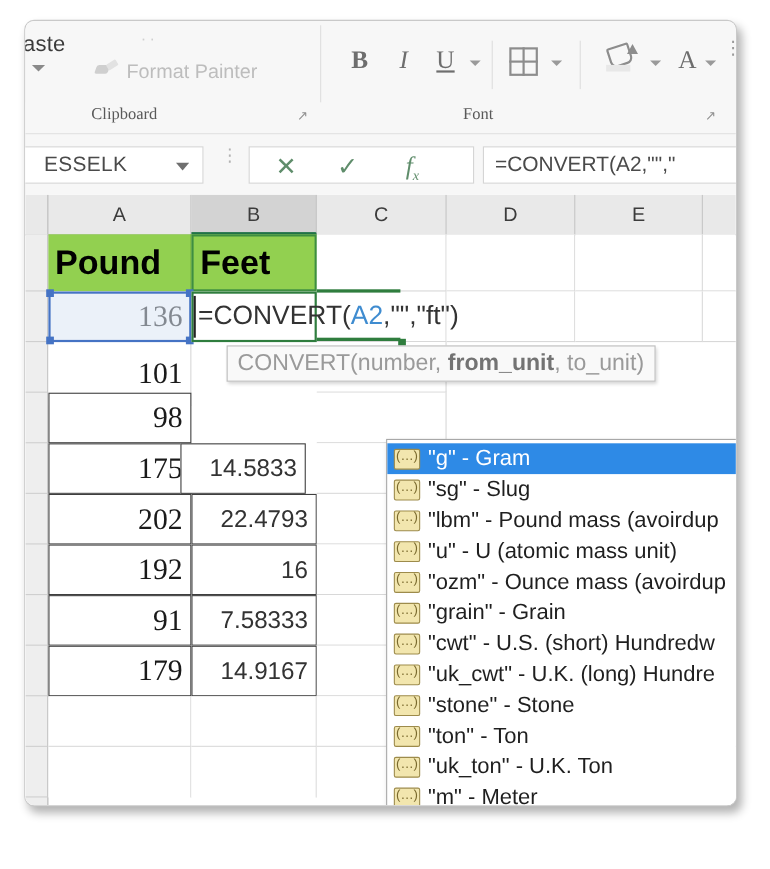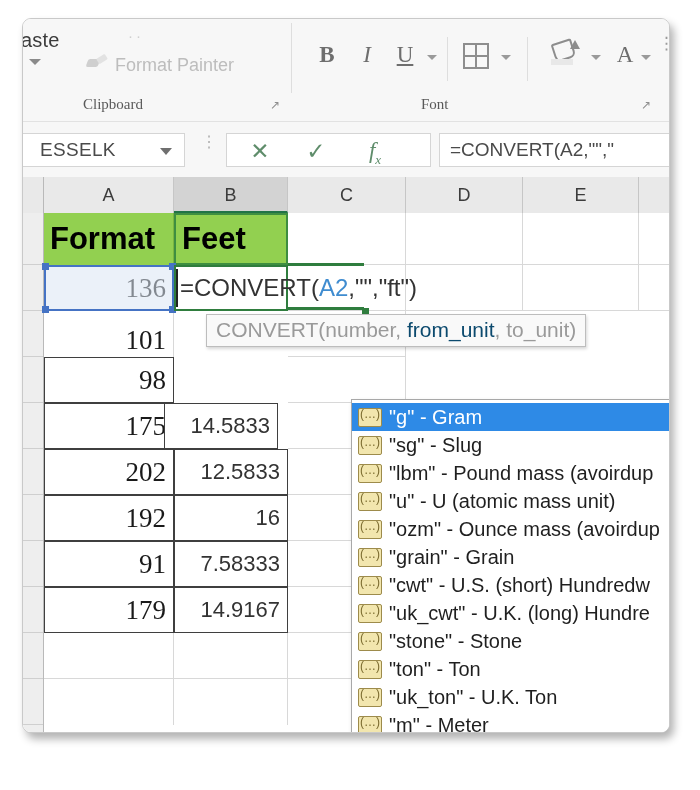--- a/index.html
+++ b/index.html
@@ -253,21 +253,21 @@
   #fn-tooltip{
     position:absolute;
     background:#f9f9f9;
     border:1px solid #bdbdbd;
     box-shadow:1px 2px 3px rgba(0,0,0,0.16);
     padding:3px 9px 4px 9px;
     font-size:21px;color:#9a9a9a;
     white-space:nowrap;
     font-family:"Liberation Sans", sans-serif;
   }
-  #fn-tooltip b{color:#0c4a6e;font-weight:normal;}
+  #fn-tooltip b{color:#737373;font-weight:bold;}
 
   
   #unit-list{
     position:absolute;
     background:#ffffff;
     border:1px solid #a8a8a8;
     box-shadow:2px 3px 5px rgba(0,0,0,0.20);
     padding:3px 0 3px 0;
     overflow:hidden;
   }
@@ -391,21 +391,21 @@
       <div class="rh" style="top:190px;height:46px;"></div>
       <div class="rh" style="top:236px;height:46px;"></div>
       <div class="rh" style="top:282px;height:46px;"></div>
       <div class="rh" style="top:328px;height:46px;"></div>
       <div class="rh" style="top:374px;height:46px;"></div>
       <div class="rh" style="top:420px;height:46px;"></div>
       <div class="rh" style="top:466px;height:46px;"></div>
     </div>
 
     <div class="cell hdrgreen" style="left:21px;top:36px;width:130px;height:52px;">
-      <span class="ctext">Format</span>
+      <span class="ctext">Pound</span>
     </div>
     <div class="cell hdrgreen" style="left:151px;top:36px;width:114px;height:52px;border:2px solid #3e8e41;">
       <span class="ctext">Feet</span>
     </div>
 
     <div class="cell" style="left:21px;top:88px;width:130px;height:46px;">
       <span class="ctext">136</span>
     </div>
     <div class="cell" style="left:21px;top:134px;width:130px;height:58px;">
       <span class="ctext">101</span>
@@ -426,21 +426,21 @@
       <span class="ctext">91</span>
     </div>
     <div class="cell boxed" style="left:21px;top:410px;width:130px;height:46px;">
       <span class="ctext">179</span>
     </div>
 
     <div class="cell boxed" style="left:141px;top:226px;width:114px;height:46px;">
       <span class="ctext small">14.5833</span>
     </div>
     <div class="cell boxed" style="left:151px;top:272px;width:114px;height:46px;">
-      <span class="ctext small">12.5833</span>
+      <span class="ctext small">22.4793</span>
     </div>
     <div class="cell boxed" style="left:151px;top:318px;width:114px;height:46px;">
       <span class="ctext small">16</span>
     </div>
     <div class="cell boxed" style="left:151px;top:364px;width:114px;height:46px;">
       <span class="ctext small">7.58333</span>
     </div>
     <div class="cell boxed" style="left:151px;top:410px;width:114px;height:46px;">
       <span class="ctext small">14.9167</span>
     </div>

